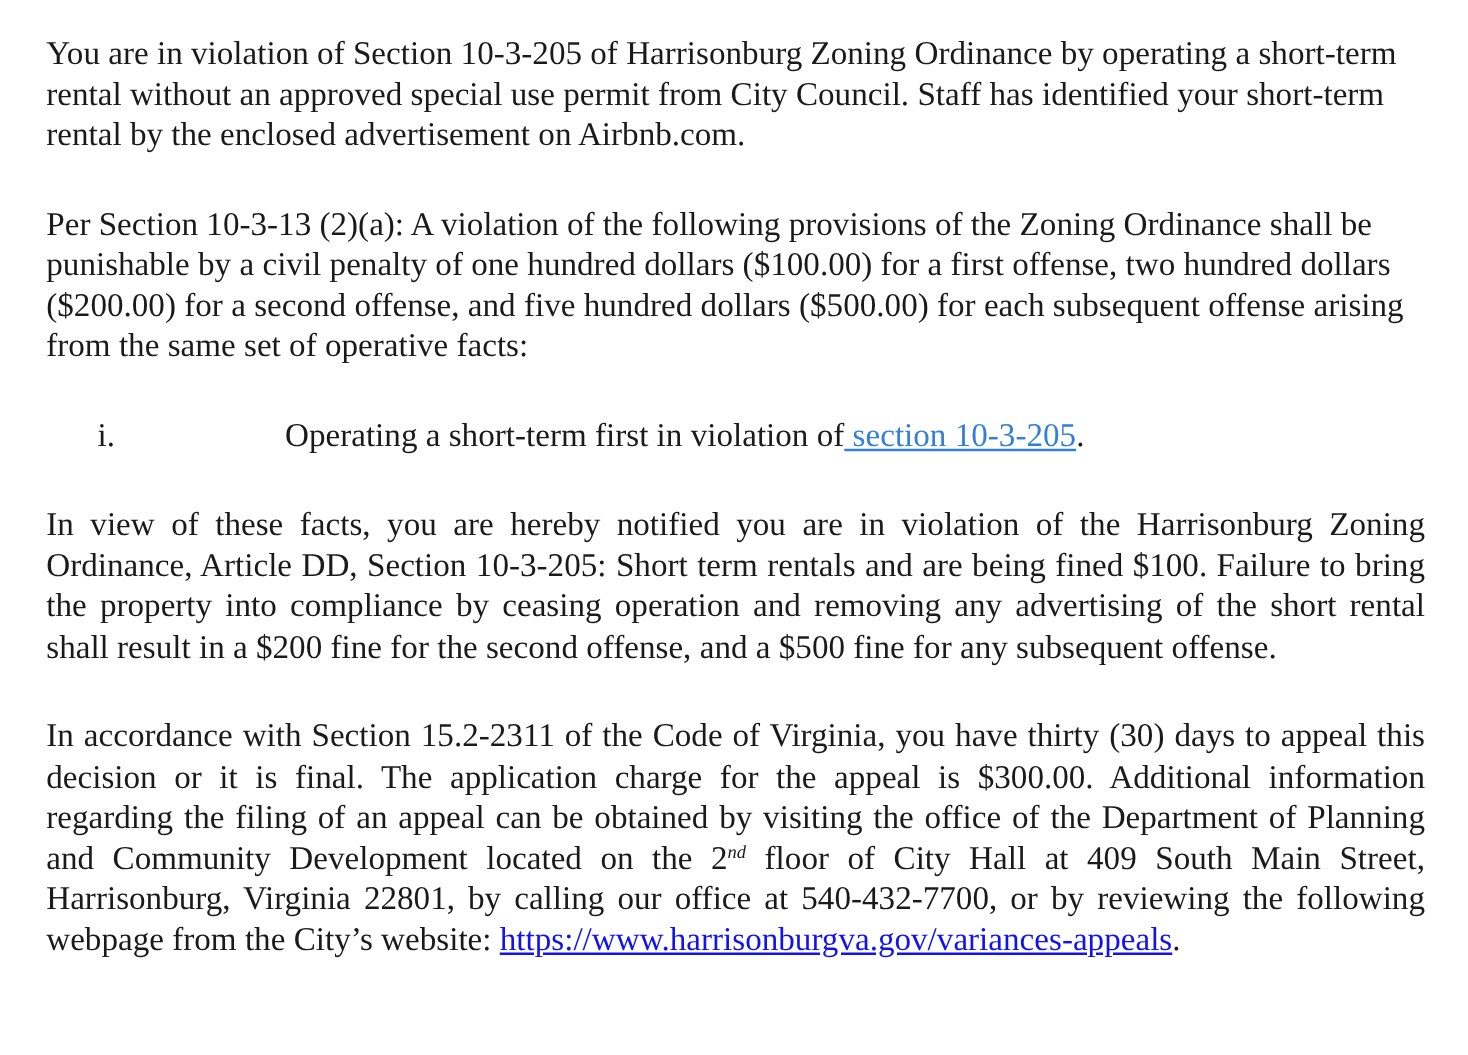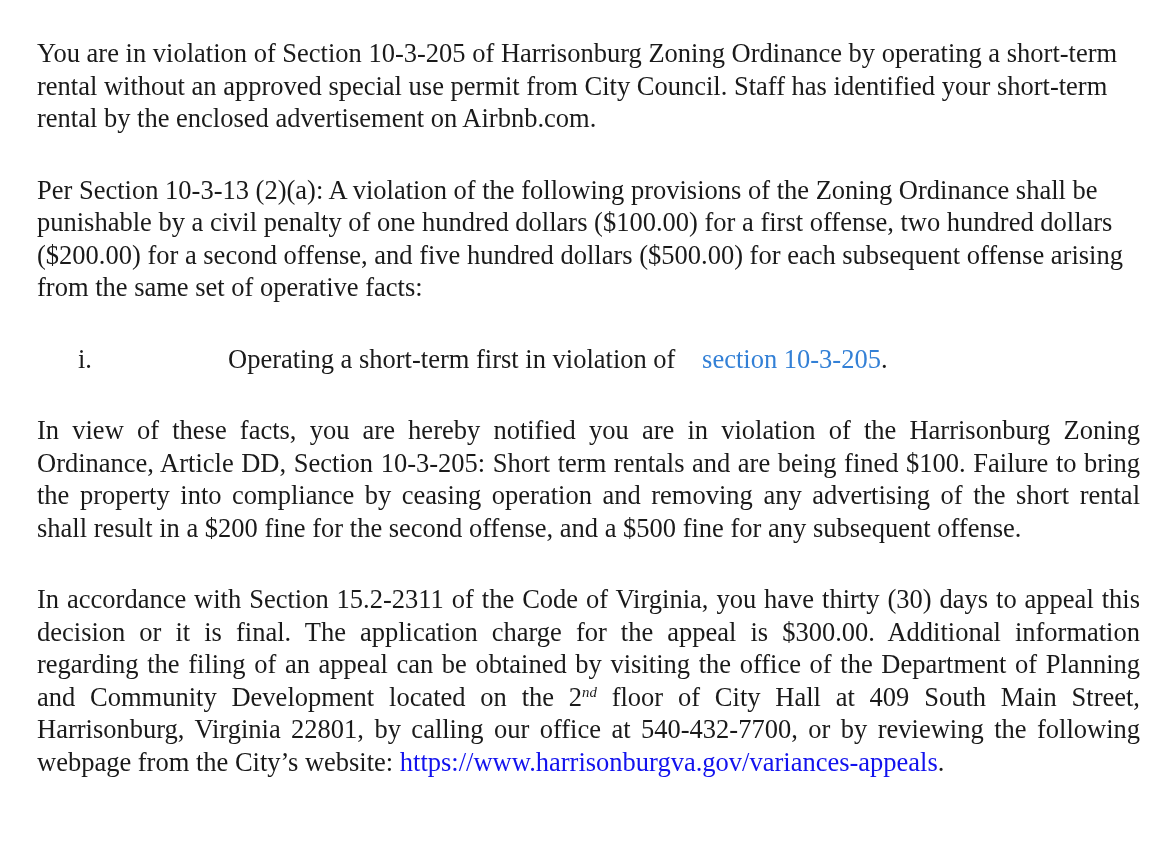--- a/index.html
+++ b/index.html
@@ -9,21 +9,21 @@
   }
   body {
     width: 1174px;
     height: 844px;
     overflow: hidden;
   }
   .page {
     box-sizing: border-box;
     width: 1174px;
     height: 844px;
-    padding: 37px 34px 0 37px;
+    padding: 26px 34px 0 37px;
     font-family: "Liberation Serif", serif;
     font-size: 26.5px;
     line-height: 32.5px;
     color: var(--text-color, #1a1a1a);
   }
   .para {
     margin: 0 0 39px 0;
     text-align: left;
   }
   .para.justify {
@@ -34,25 +34,26 @@
     margin: 4px 0 39px 0;
     padding-left: 191px;
   }
   .list-marker {
     position: absolute;
     left: 41px;
     top: 0;
   }
   a.inline-link {
     color: var(--inline-link-color, #3380d6);
+    text-decoration: underline;
     cursor: pointer;
-    margin-left: 20px;
   }
   a.url-link {
     color: var(--url-link-color, #1212ee);
+    text-decoration: underline;
     cursor: pointer;
     word-break: break-all;
   }
   sup.ord {
     font-size: 0.56em;
     line-height: 0;
     vertical-align: 0.6em;
     font-style: italic;
   }
 </style>

